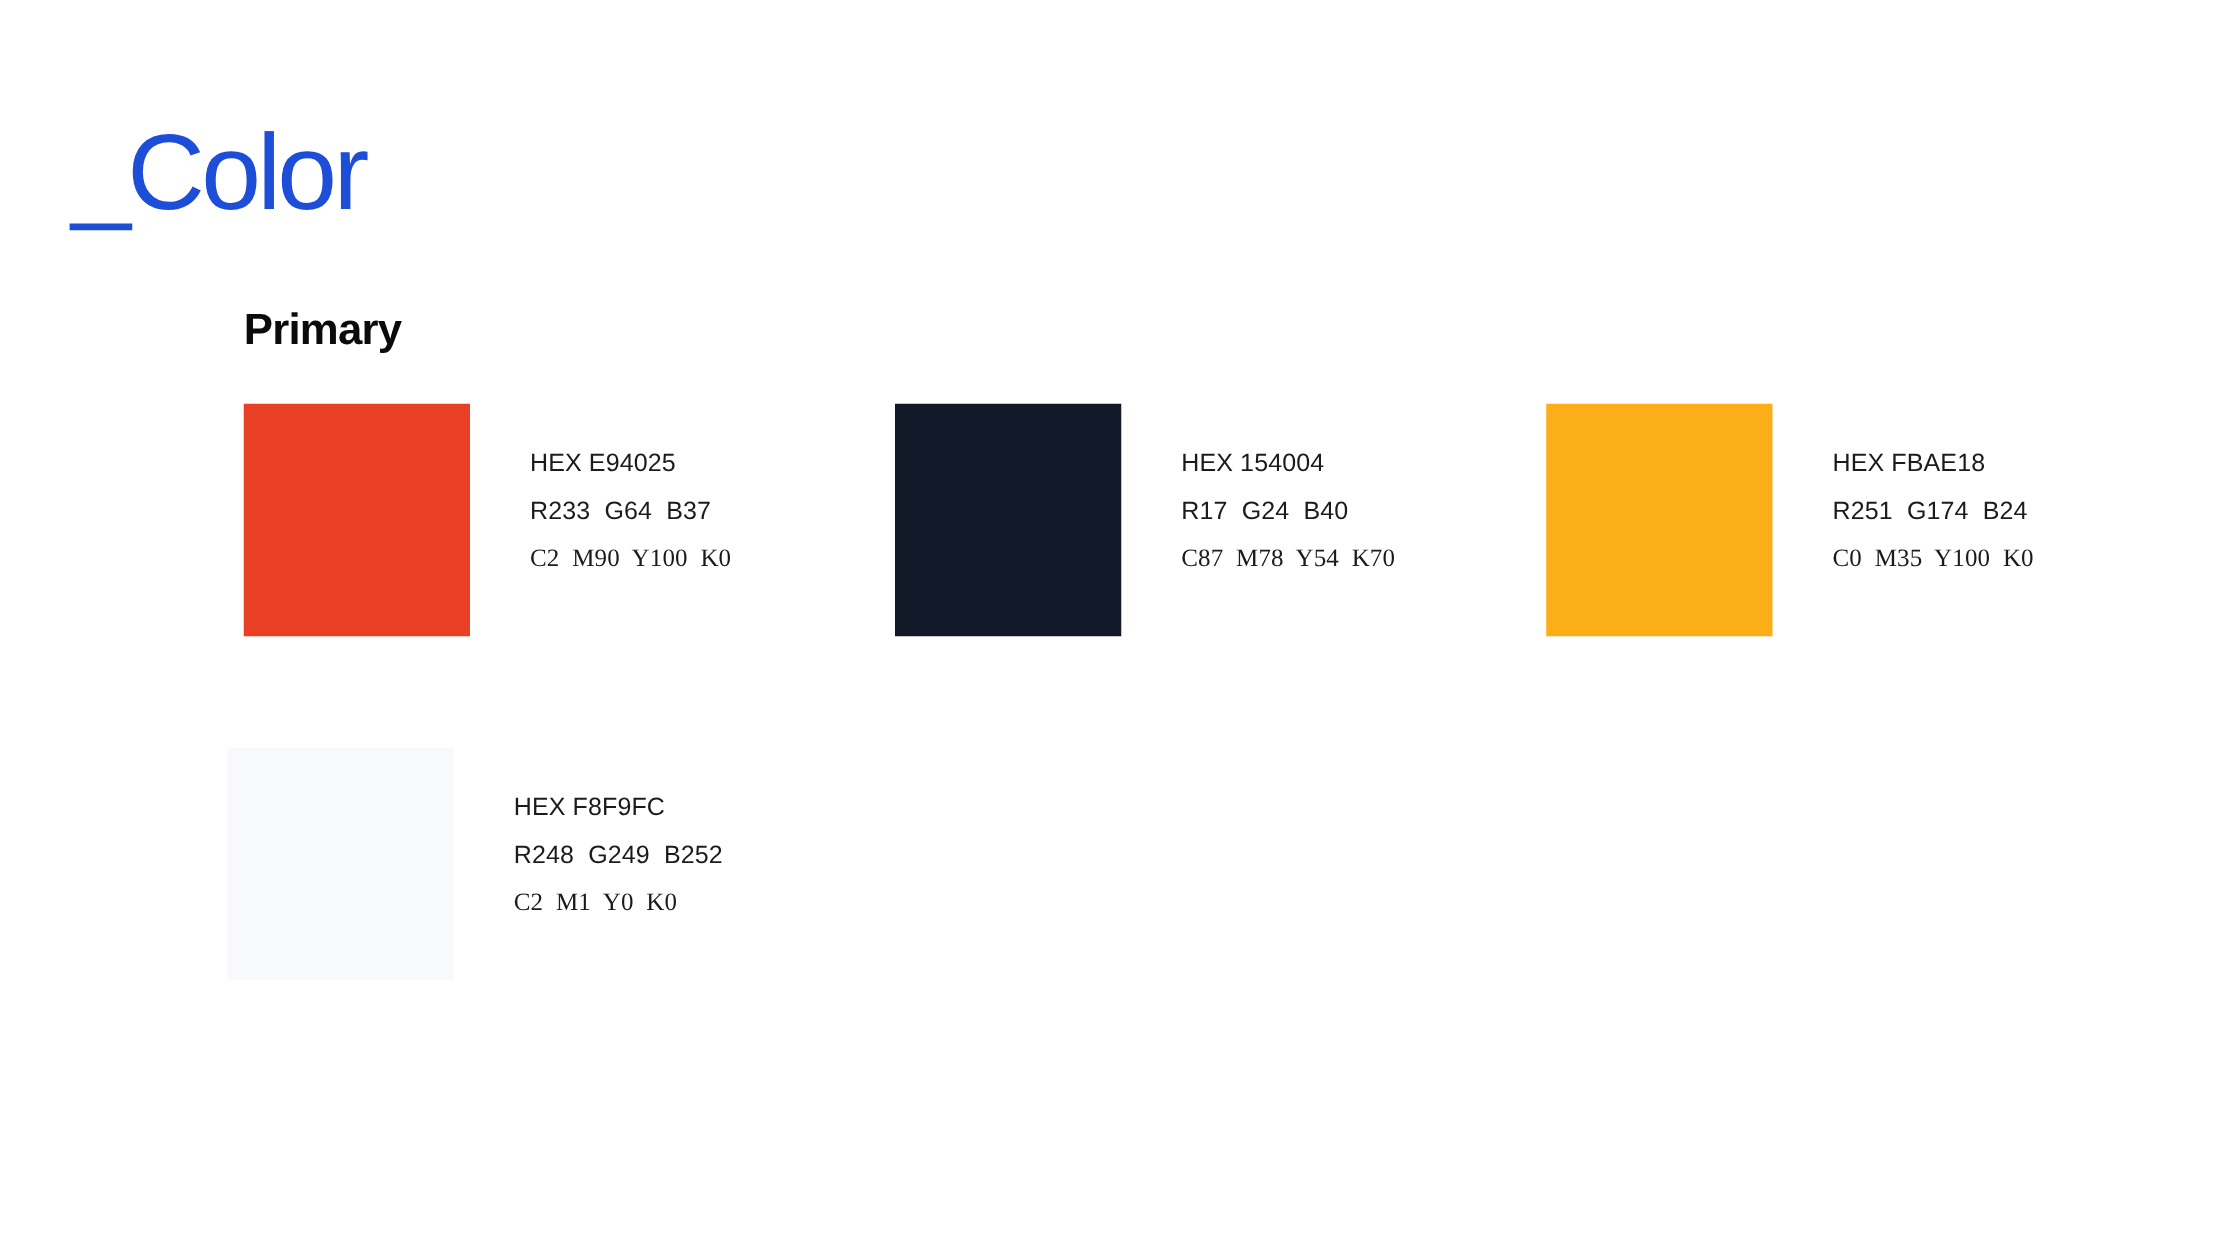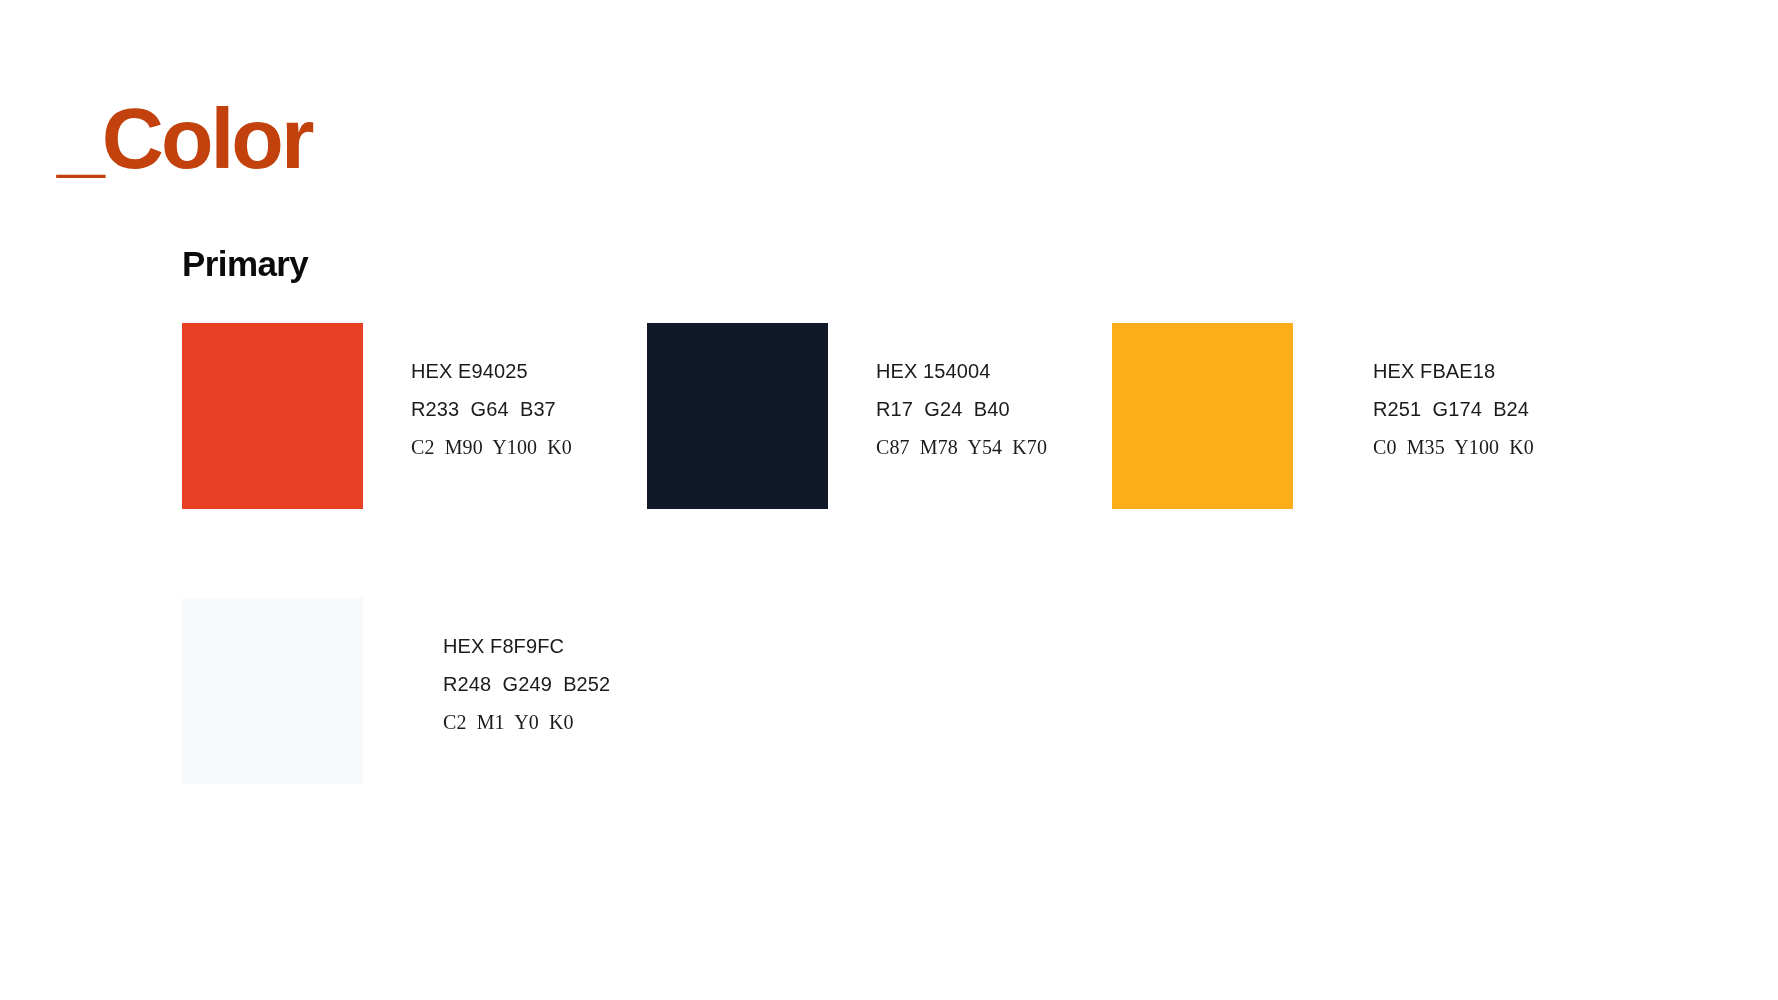--- a/index.html
+++ b/index.html
@@ -20,33 +20,33 @@
     width: 1778px;
     height: 1000px;
   }
 
   
   .page-title {
     position: absolute;
     left: 57px;
     top: 95px;
     font-size: 86px;
-    font-weight: bold;
+    font-weight: normal;
     letter-spacing: -3px;
-    color: #c2410c;
+    color: #1d4ed8;
     line-height: 1;
     white-space: pre;
   }
 
   
   .section {
     position: absolute;
     left: 182px;
   }
-  .section-primary { top: 246px; }
+  .section-primary { top: 246px; margin-left: 13px; }
   .section-secondary { top: 598px; }
 
   .section-title {
     font-size: 35px;
     font-weight: bold;
     color: #0b0b0b;
     letter-spacing: -0.6px;
     line-height: 1;
     margin: 0 0 42px 0;
     white-space: pre;
@@ -55,23 +55,23 @@
   
   .swatch-row {
     display: flex;
     flex-direction: row;
     align-items: flex-start;
   }
   .swatch-cell {
     display: flex;
     flex-direction: row;
     align-items: flex-start;
-    width: 465px;
+    width: 521px;
   }
-  .swatch-cell:last-child { width: auto; gap: 32px; }
+  .swatch-cell:last-child { width: auto; }
 
   .swatch-chip {
     width: 181px;
     height: 186px;
     flex: 0 0 auto;
   }
 
   .swatch-info {
     margin-left: 48px;
     padding-top: 38px;

